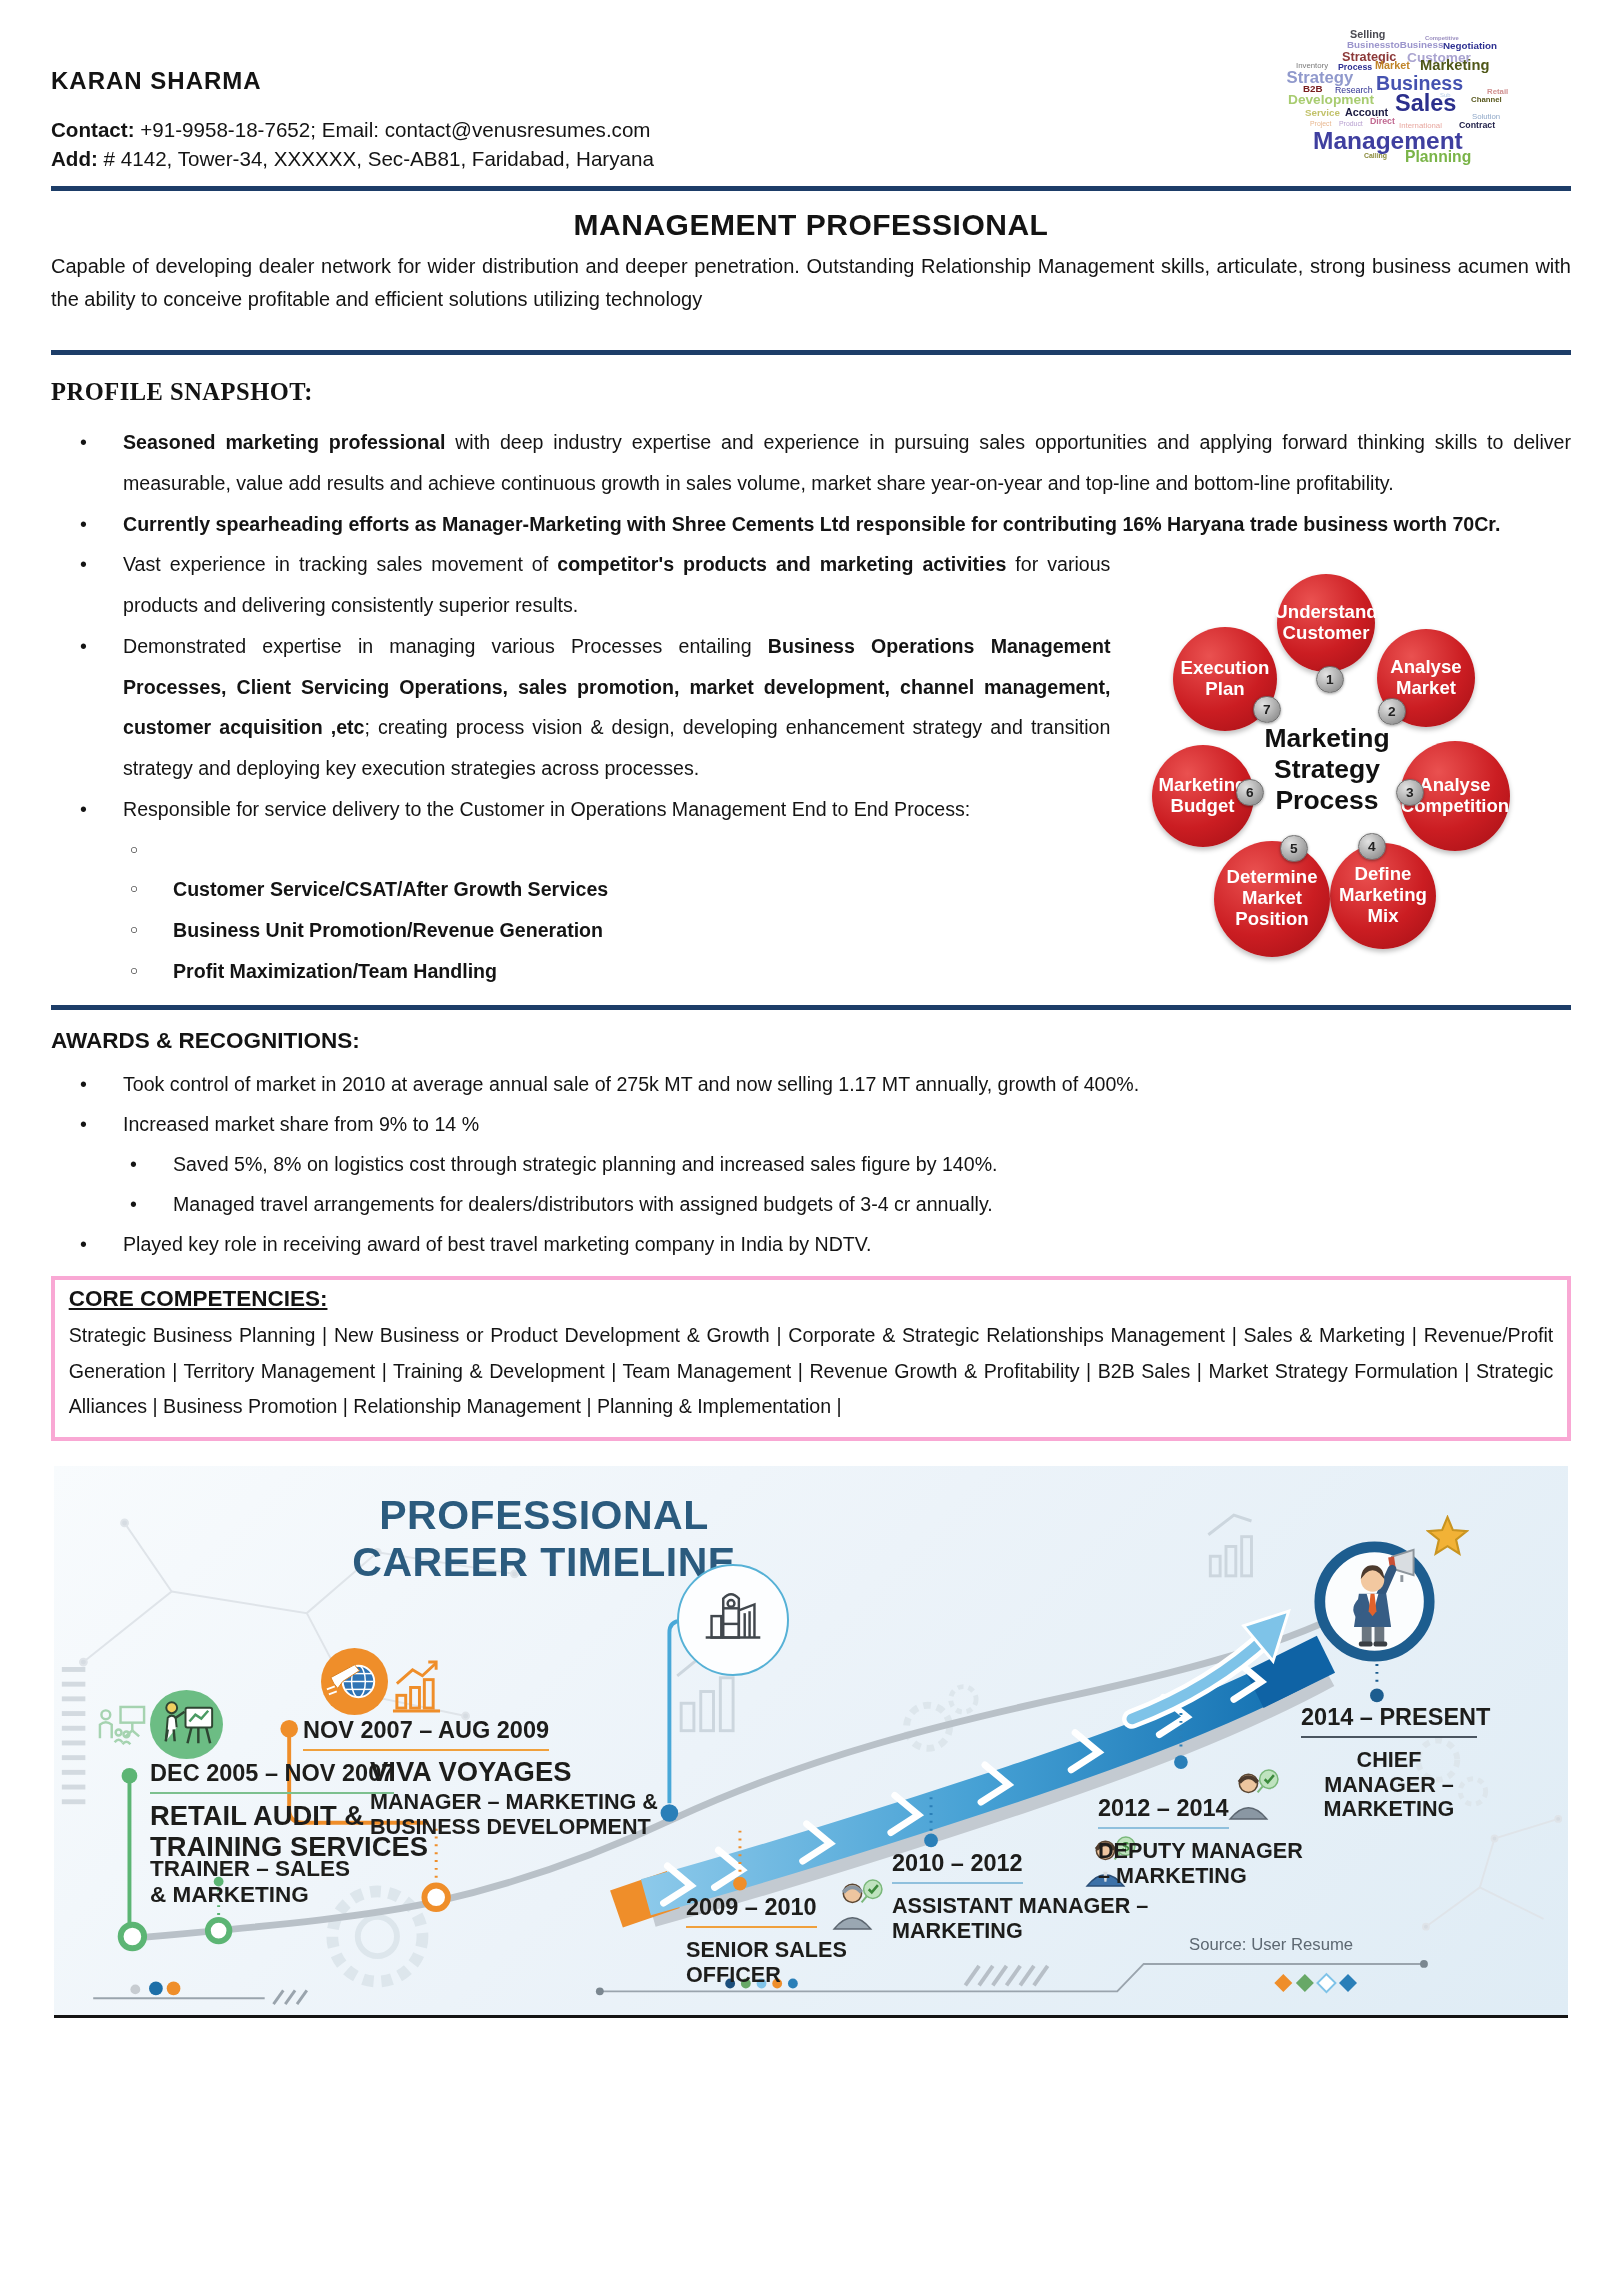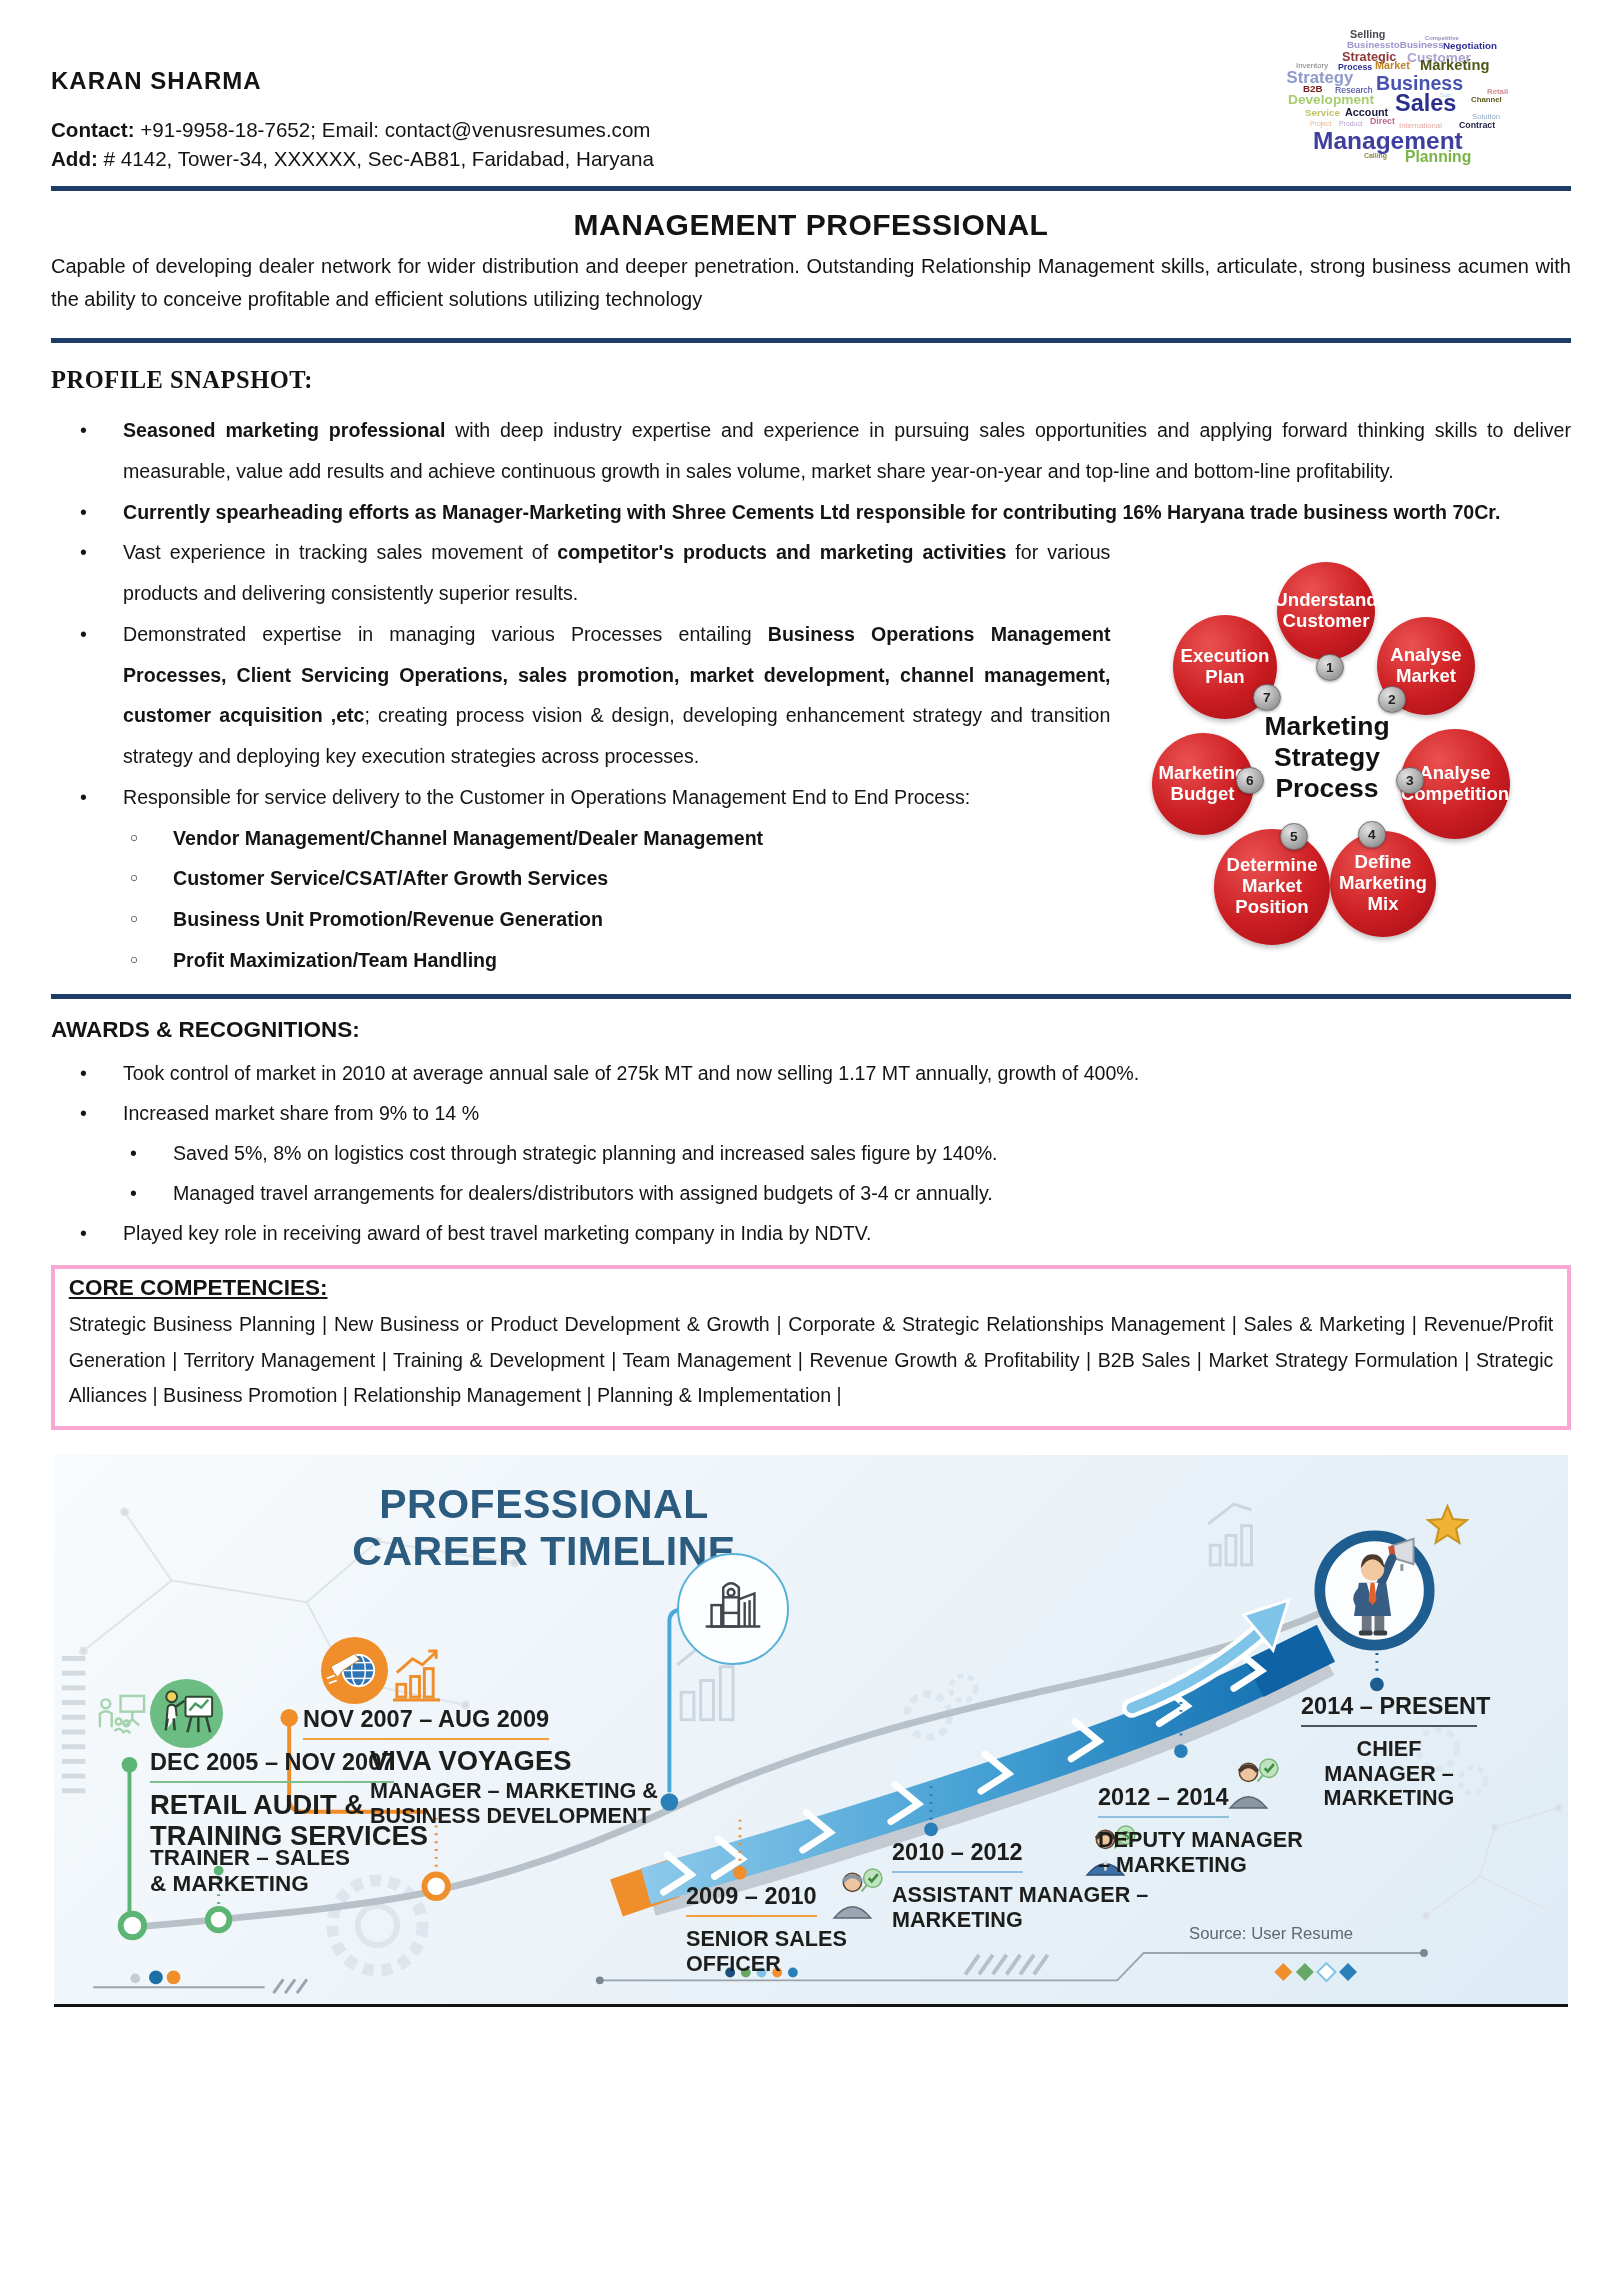--- a/index.html
+++ b/index.html
@@ -14,21 +14,21 @@
   .hdr-line.l2{top:147px;}
   .hdr-line b{font-weight:700;}
   .wordcloud{position:absolute;left:1260px;top:9.8px;width:323px;height:165px;}
   .wc-word{position:absolute;white-space:nowrap;line-height:1;}
 
   .rule{height:4.9px;background:#1d3d68;margin:0 51px;}
 
   
   .headline h2{margin:17.6px 0 7.8px;text-align:center;font-size:30px;font-weight:700;letter-spacing:0.5px;}
   .headline p{margin:0 51px;text-align:justify;font-size:20px;line-height:1.62;}
-  .headline{margin-bottom:23px;}
+  .headline{margin-bottom:35px;}
 
   
   .sect{padding:0 51px;}
   .h-serif{font-family:"Liberation Serif",serif;font-size:24.5px;font-weight:700;letter-spacing:0.5px;margin:23.5px 0 15.7px;}
   .h-sans{font-size:22.5px;font-weight:700;margin:17.6px 0 9.8px;}
   .li{display:flex;align-items:flex-start;font-size:19.6px;line-height:2.08;}
   .li .mk{flex:0 0 72px;padding-left:29px;box-sizing:border-box;}
   .li .tx{flex:1;text-align:justify;}
   .li.sub .mk{flex:0 0 122px;padding-left:79px;font-size:13.7px;line-height:2.9;}
   .li.sub .tx{font-weight:700;text-align:left;}
@@ -190,21 +190,20 @@
     <div class="li">
       <span class="mk">•</span>
       <span class="tx"><span>Demonstrated expertise in managing various Processes entailing </span><span class="b">Business Operations Management Processes, Client Servicing Operations, sales promotion, market development, channel management, customer acquisition ,etc</span><span>; creating process vision &amp; design, developing enhancement strategy and transition strategy and deploying key execution strategies across processes.</span></span>
     </div>
     <div class="li">
       <span class="mk">•</span>
       <span class="tx">Responsible for service delivery to the Customer in Operations Management End to End Process:</span>
     </div>
     <div class="li sub">
       <span class="mk">○</span>
-      <span class="tx">Vendor Management/Channel Management/Dealer Management</span>
     </div>
     <div class="li sub">
       <span class="mk">○</span>
       <span class="tx">Customer Service/CSAT/After Growth Services</span>
     </div>
     <div class="li sub">
       <span class="mk">○</span>
       <span class="tx">Business Unit Promotion/Revenue Generation</span>
     </div>
     <div class="li sub">

